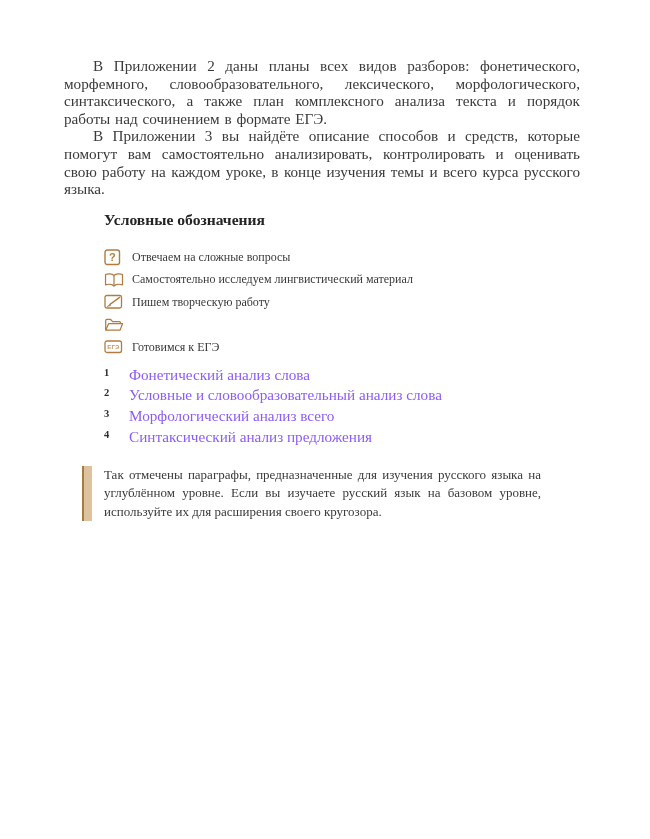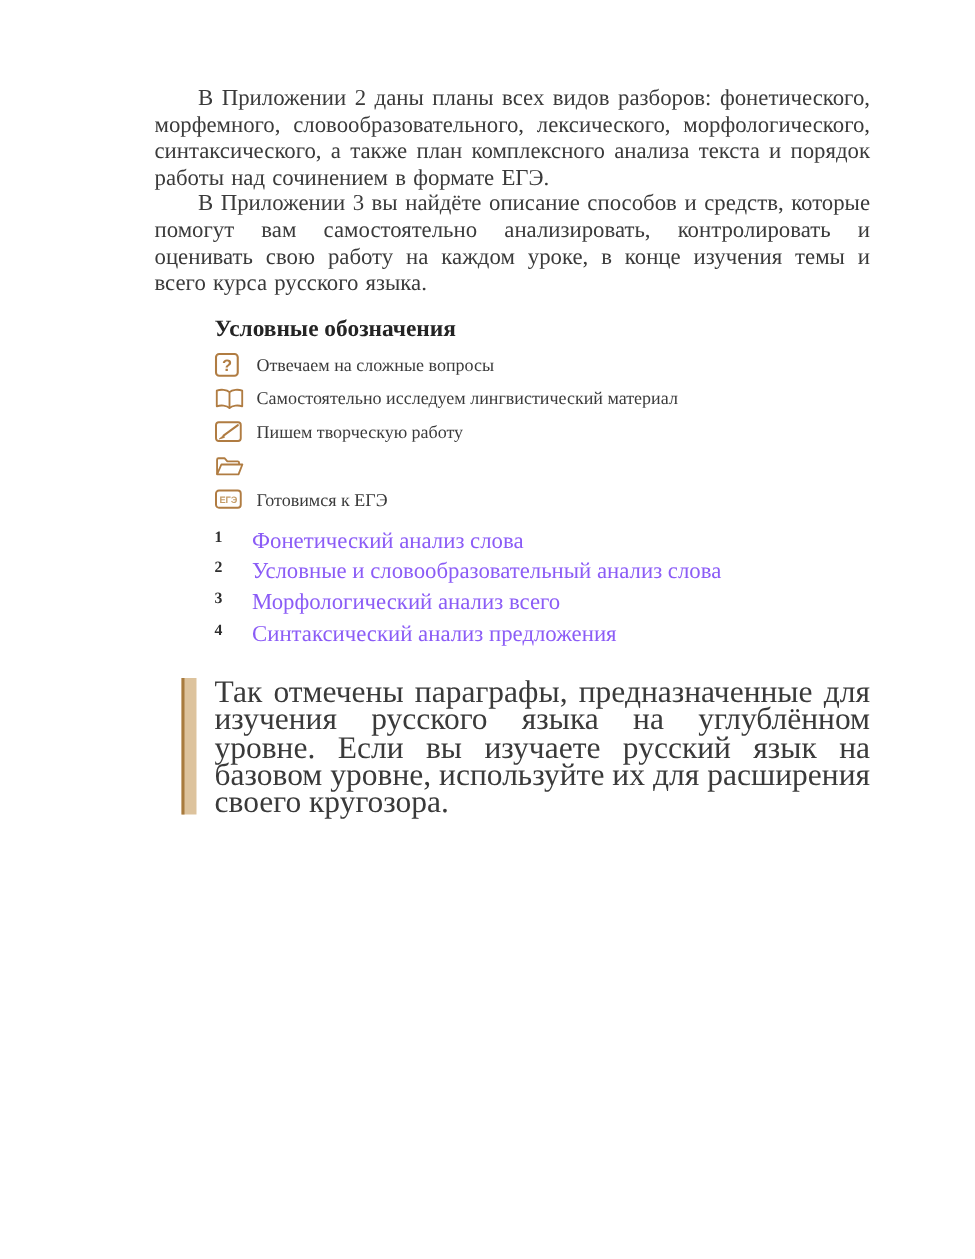--- a/index.html
+++ b/index.html
@@ -12,36 +12,36 @@
     width: 650px;
     height: 839px;
     background: #ffffff;
     overflow: hidden;
     font-family: "Liberation Serif", "DejaVu Serif", serif;
     color: #3a3a3a;
   }
   .content {
     box-sizing: border-box;
     width: 650px;
-    padding: 57px 70px 0 103px;
+    padding: 57px 70px 0 64px;
   }
   .para {
     margin: 0;
     font-size: 15.2px;
     line-height: 17.6px;
     text-align: justify;
     text-indent: 29px;
     color: #3a3a3a;
     word-spacing: 1px;
   }
   .legend {
     margin: 13px 0 0 40px;
   }
   .legend-title {
-    margin: 0 0 3px 0;
+    margin: 0 0 17px 0;
     font-size: 15.6px;
     font-weight: bold;
     color: #242424;
   }
   .legend-item {
     display: flex;
     align-items: center;
     height: 22.6px;
   }
   .legend-icon {
@@ -85,21 +85,21 @@
   }
   .note-bar {
     flex: 0 0 8px;
     width: 8px;
     background: #ddc39d;
     border-left: 2px solid #a87b3e;
   }
   .note-text {
     margin: 0 0 0 12px;
     width: 437px;
-    font-size: 21px;
+    font-size: 13px;
     line-height: 18.2px;
     text-align: justify;
     color: #3a3a3a;
   }
   .icon-glyph-text {
     font-family: "Liberation Sans", sans-serif;
     font-weight: bold;
   }
 </style>
 </head>

